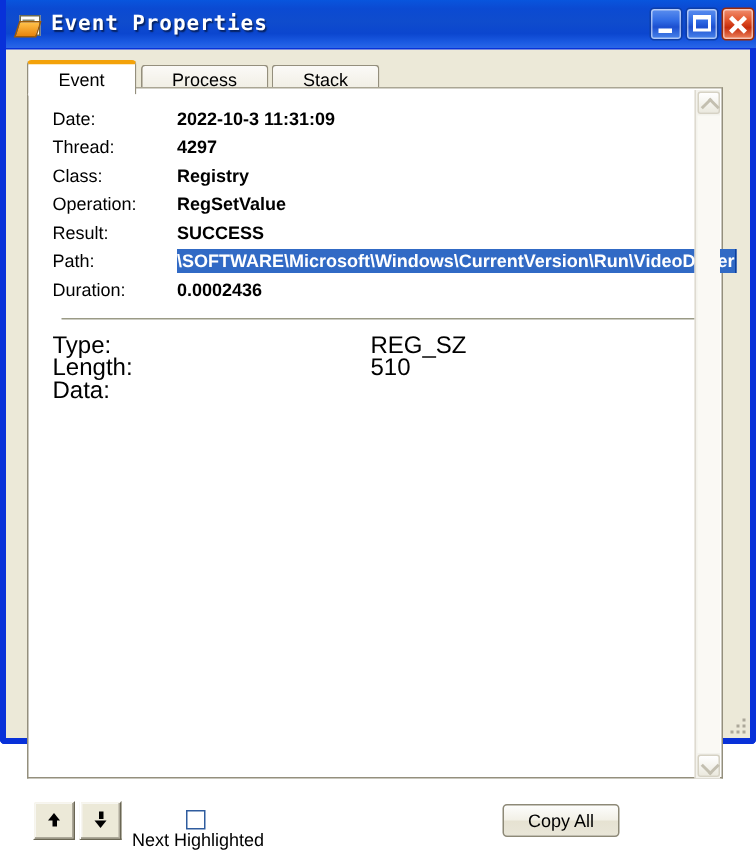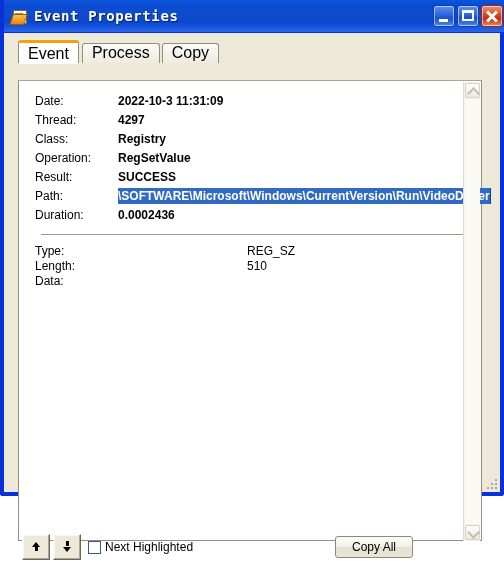--- a/index.html
+++ b/index.html
@@ -130,22 +130,22 @@
   .tabstrip {
     position: absolute;
     left: 14px; top: 41px;
     display: flex;
     align-items: flex-end;
     height: 22px;
   }
   .tab {
     height: 20px;
     box-sizing: border-box;
-    padding: 0 9px;
-    font-size: 16px;
+    padding: 0 20px;
+    font-size: 12px;
     color: #000000;
     line-height: 18px;
     background: linear-gradient(to bottom, #fbfaf7, #eeebdf);
     border: 1px solid #948f7d;
     border-bottom: none;
     border-radius: 3px 3px 0 0;
     margin-right: 2px;
     position: relative;
   }
   .tab.active {
@@ -162,21 +162,21 @@
     content: "";
     position: absolute;
     left: 0; right: 0; bottom: -1px;
     height: 2px;
     background: #ffffff;
   }
 
   
   .panel {
     position: absolute;
-    left: 14px; top: 80px;
+    left: 14px; top: 58px;
     width: 464px;
     height: 461px;
     box-sizing: border-box;
     background: #ffffff;
     border: 1px solid #948f7d;
     border-top-color: #aaa694;
   }
 
   
   .fields {
@@ -217,21 +217,21 @@
 
   
   .detail {
     position: absolute;
     left: 16px; top: 163px;
     width: 412px;
   }
   .drow {
     position: relative;
     height: 15px;
-    font-size: 12px;
+    font-size: 16px;
     color: #000000;
     white-space: nowrap;
   }
   .dlabel { position: absolute; left: 0; top: 0; }
   .dvalue { position: absolute; left: 212px; top: 0; }
 
   
   .scrollbar {
     position: absolute;
     right: 1px; top: 1px;
@@ -367,21 +367,21 @@
       <div class="tb-btn tb-close">
           <span class="glyph"></span>
           <span class="glyph2"></span>
         </div>
     </div>
   </div>
 
   <div class="tabstrip">
     <div class="tab active">Event</div>
     <div class="tab">Process</div>
-    <div class="tab">Copy</div>
+    <div class="tab">Stack</div>
   </div>
 
   <div class="panel">
 
     <div class="fields">
       <div class="frow">
         <span class="flabel">Date:</span>
         <span class="fvalue">2022-10-3 11:31:09</span>
       </div>
       <div class="frow">
@@ -440,21 +440,21 @@
 
   <div class="arrow-btn" style="left:18px; top:534px;">
     <span class="arrow-glyph up"></span>
     <span class="arrow-stem up"></span>
   </div>
   <div class="arrow-btn" style="left:49px; top:534px;">
     <span class="arrow-glyph down"></span>
     <span class="arrow-stem down"></span>
   </div>
 
-  <div class="chk-wrap" style="left:84px; top:540px;">
+  <div class="chk-wrap" style="left:84px; top:540px;flex-direction:column;">
     <span class="chkbox"></span>
     <span>Next Highlighted</span>
   </div>
 
   <div class="btn" style="left:331px; top:536px; width:78px; height:22px; line-height:20px;">Copy All</div>
   <div class="btn default" style="left:417px; top:536px; width:63px; height:22px; line-height:20px;">Close</div>
 
   <div class="grip">
     <i style="right:0; bottom:0;"></i>
     <i style="right:4px; bottom:0;"></i>

